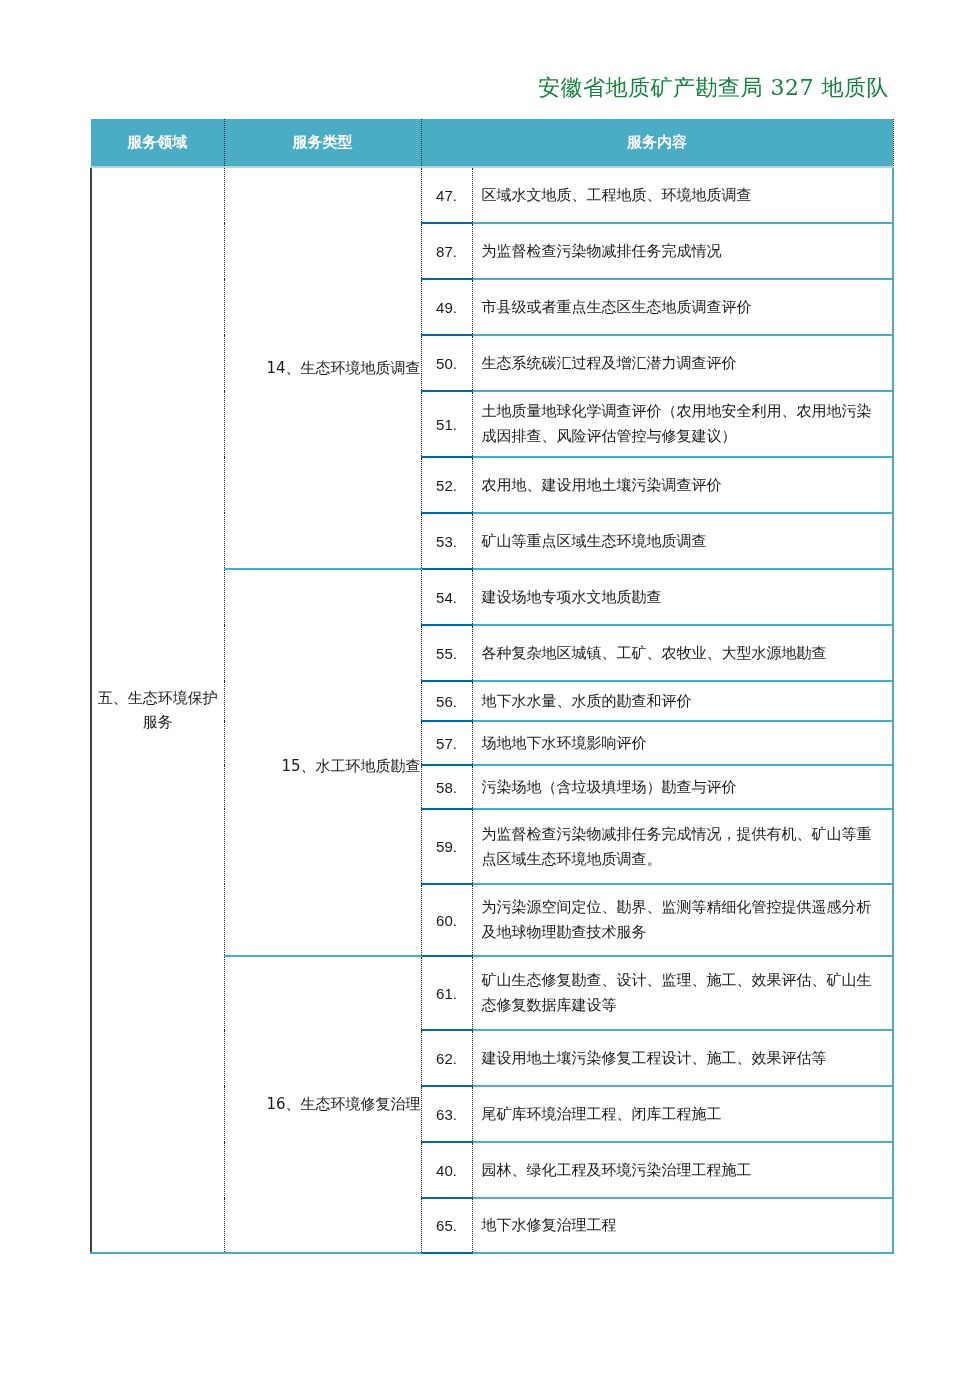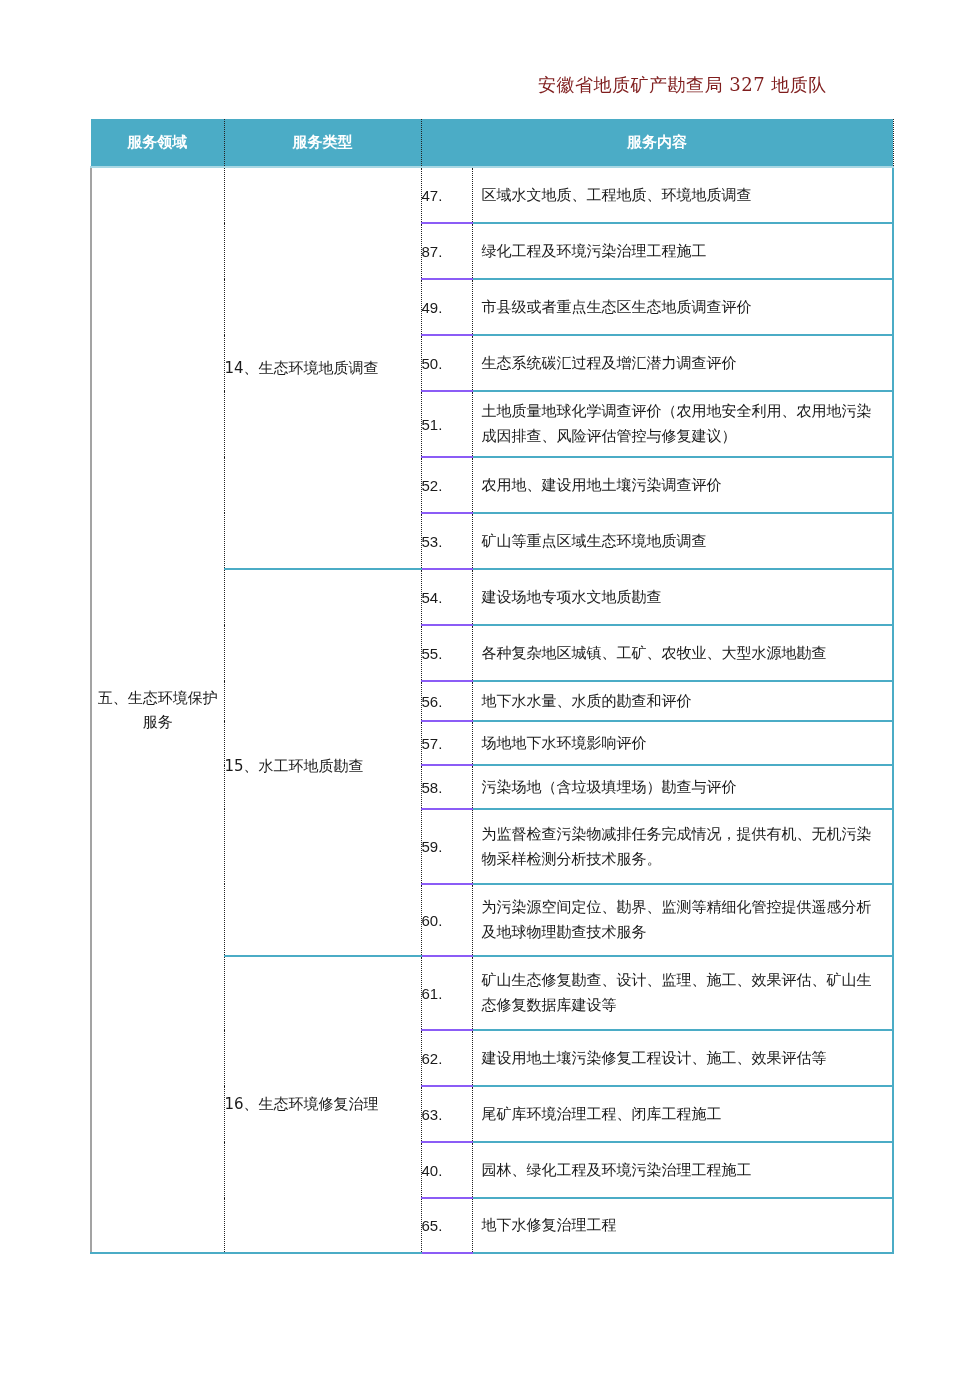--- a/index.html
+++ b/index.html
@@ -1,25 +1,25 @@
 <!DOCTYPE html>
 <html><head>
 <meta charset="utf-8">
 <style>
   html, body { margin: 0; padding: 0; background: #ffffff; }
   body { width: 980px; height: 1386px; position: relative; font-family: "DejaVu Sans", "Liberation Sans", sans-serif; color: #1a1a1a; }
-  .org { position: absolute; left: 538px; top: 73px; font-size: 18px; color: #7f1d1d; letter-spacing: 0.5px; font-family: "DejaVu Serif", "Liberation Serif", serif; }
+  .org { position: absolute; left: 538px; top: 73px; font-size: 22px; color: #15803d; letter-spacing: 0.5px; font-family: "DejaVu Serif", "Liberation Serif", serif; }
   .tbl { position: absolute; left: 90px; top: 119px; width: 802px; border-collapse: collapse; table-layout: fixed; }
   .tbl th { background: #4BACC6; color: #ffffff; font-weight: bold; font-size: 15px; height: 47px; padding: 0; border-bottom: 2px solid #a9d8e4; }
   .tbl td { font-size: 15px; padding: 0; vertical-align: middle; }
   .tbl th.c-field, .tbl th.c-type { border-right: 1px dotted #222; }
   .tbl th.c-content { border-right: 1px dotted #222; text-align: center; }
-  .tbl td.c-field { border-left: 2px solid #a3a3a3; border-right: 1px dotted #222; border-bottom: 2px solid #4BACC6; text-align: center; line-height: 24px; }
-  .tbl td.c-type { border-right: 1px dotted #222; border-bottom: 2px solid #4BACC6; text-align: left; }
-  .tbl td.c-num { border-right: 1px dotted #222; border-bottom: 2px solid #8b5cf6; font-family: "Liberation Sans", sans-serif; }
+  .tbl td.c-field { border-left: 2px solid #404040; border-right: 1px dotted #222; border-bottom: 2px solid #4BACC6; text-align: center; line-height: 24px; }
+  .tbl td.c-type { border-right: 1px dotted #222; border-bottom: 2px solid #4BACC6; text-align: right; }
+  .tbl td.c-num { border-right: 1px dotted #222; border-bottom: 2px solid #0369a1; text-align: center; font-family: "Liberation Sans", sans-serif; }
   .tbl td.c-text { border-right: 2px solid #4BACC6; border-bottom: 2px solid #4BACC6; padding-left: 9px; padding-right: 17px; line-height: 25px; }
   .field-label { display: inline-block; width: 120px; }
 </style>
 </head>
 <body>
 
 <div class="org">安徽省地质矿产勘查局 327 地质队</div>
 
 <table class="tbl">
   <colgroup>
@@ -38,21 +38,21 @@
   <tbody>
 
     <tr style="height:56px">
       <td class="c-field" rowspan="19"><span class="field-label">五、生态环境保护服务</span></td>
       <td class="c-type" rowspan="7">14、生态环境地质调查</td>
       <td class="c-num">47.</td>
       <td class="c-text">区域水文地质、工程地质、环境地质调查</td>
     </tr>
     <tr style="height:56px">
       <td class="c-num">87.</td>
-      <td class="c-text">绿化工程及环境污染治理工程施工</td>
+      <td class="c-text">为监督检查污染物减排任务完成情况</td>
     </tr>
     <tr style="height:56px">
       <td class="c-num">49.</td>
       <td class="c-text">市县级或者重点生态区生态地质调查评价</td>
     </tr>
     <tr style="height:56px">
       <td class="c-num">50.</td>
       <td class="c-text">生态系统碳汇过程及增汇潜力调查评价</td>
     </tr>
     <tr style="height:66px">
@@ -84,21 +84,21 @@
     <tr style="height:44px">
       <td class="c-num">57.</td>
       <td class="c-text">场地地下水环境影响评价</td>
     </tr>
     <tr style="height:44px">
       <td class="c-num">58.</td>
       <td class="c-text">污染场地（含垃圾填埋场）勘查与评价</td>
     </tr>
     <tr style="height:75px">
       <td class="c-num">59.</td>
-      <td class="c-text">为监督检查污染物减排任务完成情况，提供有机、无机污染物采样检测分析技术服务。</td>
+      <td class="c-text">为监督检查污染物减排任务完成情况，提供有机、矿山等重点区域生态环境地质调查。</td>
     </tr>
     <tr style="height:72px">
       <td class="c-num">60.</td>
       <td class="c-text">为污染源空间定位、勘界、监测等精细化管控提供遥感分析及地球物理勘查技术服务</td>
     </tr>
 
     <tr style="height:74px">
       <td class="c-type" rowspan="5">16、生态环境修复治理</td>
       <td class="c-num">61.</td>
       <td class="c-text">矿山生态修复勘查、设计、监理、施工、效果评估、矿山生态修复数据库建设等</td>

